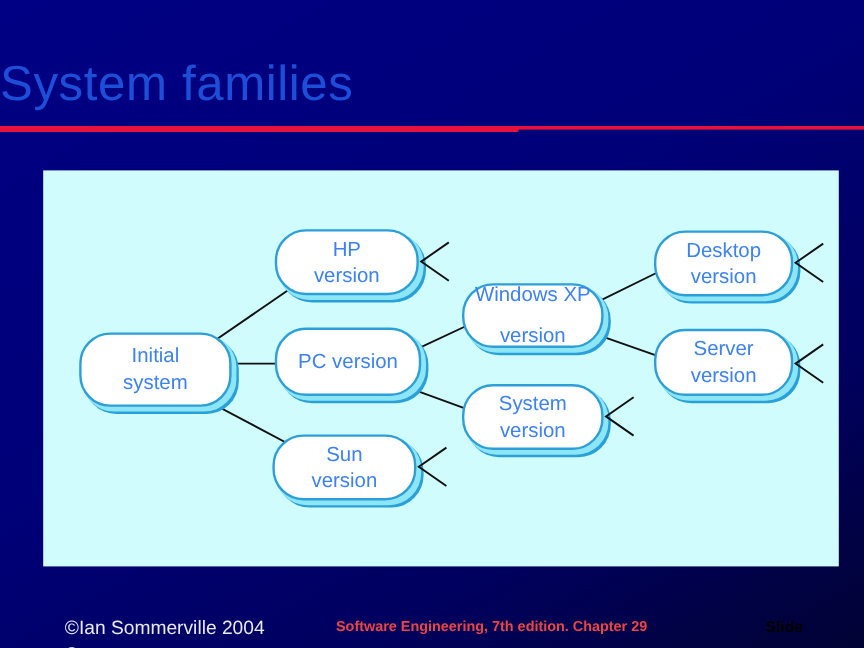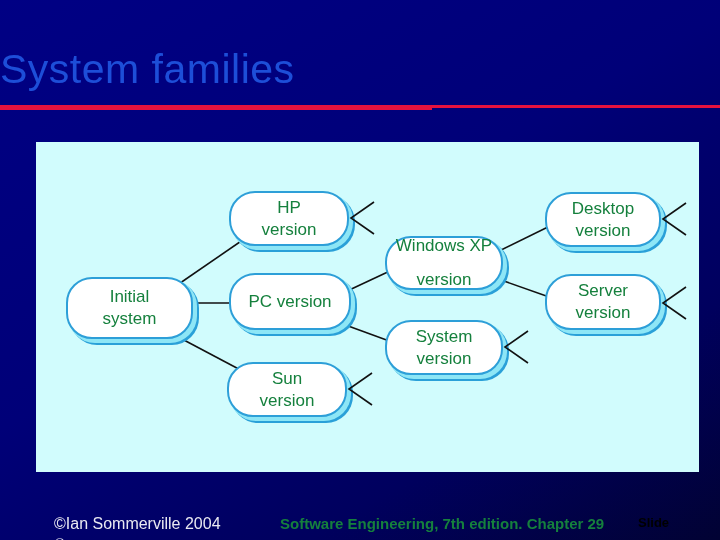--- a/index.html
+++ b/index.html
@@ -19,30 +19,30 @@
   .panel{
     position:absolute;left:36px;top:142px;width:663px;height:330px;
     background:#d1fcfd;
   }
   .diagram-svg{position:absolute;left:0;top:0;width:720px;height:540px;pointer-events:none;}
   .node{
     position:absolute;display:flex;flex-direction:column;justify-content:center;align-items:center;
     background:#ffffff;border:2px solid #2d9fd8;border-radius:26px;
     box-shadow:3px 3px 0 1px #8de6f6,5px 5px 0 1px #2aa0d8;
     box-sizing:border-box;
-    font-size:17px;line-height:1.28;color:#15803d;text-align:center;
+    font-size:17px;line-height:1.28;color:#3b82f6;text-align:center;
   }
   .footer-left{
     position:absolute;left:54px;top:515px;color:#e9e9f2;font-size:16px;
   }
   .footer-left2{
     position:absolute;left:55px;top:536px;color:#e9e9f2;font-size:13px;
   }
   .footer-center{
-    position:absolute;left:280px;top:515px;color:#15803d;font-size:15px;font-weight:bold;white-space:nowrap;
+    position:absolute;left:280px;top:515px;color:#ef4444;font-size:12px;font-weight:bold;white-space:nowrap;
   }
   .footer-right{
     position:absolute;left:638px;top:515px;color:#000000;font-size:13px;font-weight:bold;
   }
 </style>
 </head>
 <body>
 
 <div class="title">System families</div>
 

